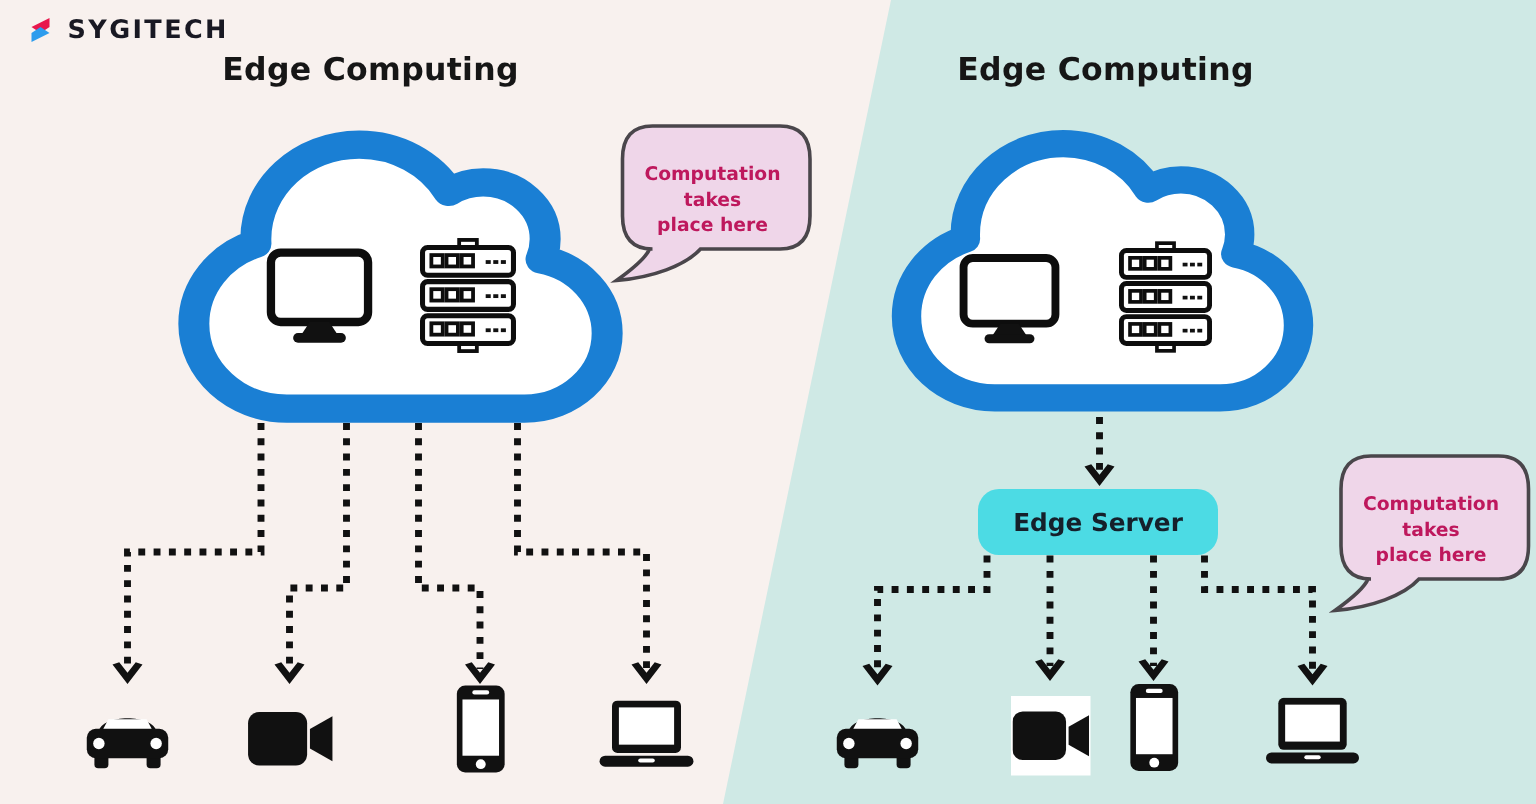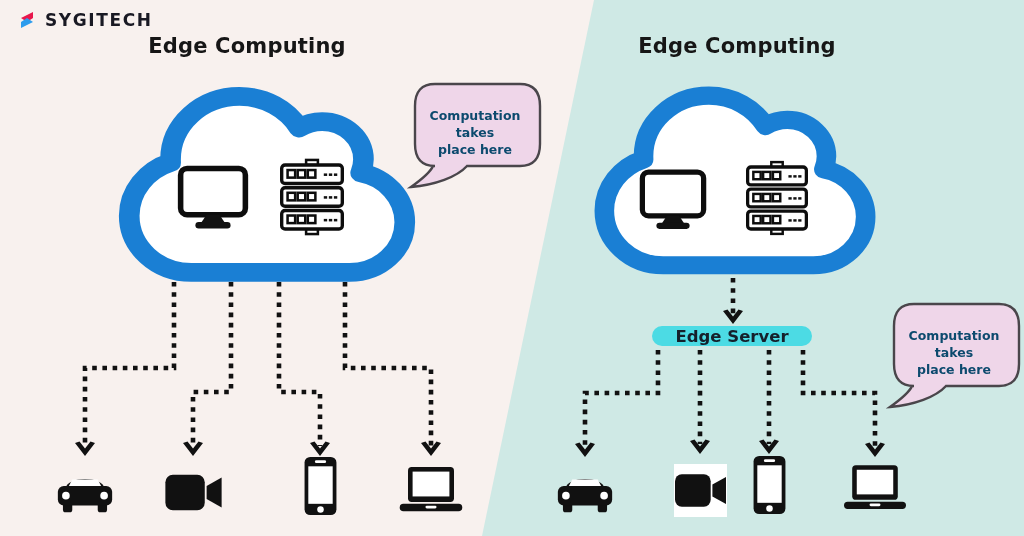--- a/index.html
+++ b/index.html
@@ -9,22 +9,22 @@
   #teal-wedge{left:0;top:0;width:1024px;height:536px;background:var(--right_bg,#cfe9e5);
     clip-path:polygon(594px 0,1024px 0,1024px 536px,482px 536px);}
   .panel-title{font-size:21px;font-weight:700;color:#161616;text-align:center;letter-spacing:.2px;}
   #brand{display:flex;align-items:center;gap:7px;left:16px;top:9px;}
   #brand-text{font-size:17px;font-weight:700;color:#191923;letter-spacing:1.6px;}
   svg{display:block;}
   .cloud-path{fill:#ffffff;stroke:var(--cloud_blue,#1a7fd4);stroke-width:48;stroke-linejoin:round;}
   .dots{fill:none;stroke:var(--ink,#111);stroke-width:4.6;stroke-dasharray:4.6 5.6;}
   .ah{fill:var(--ink,#111);stroke:none;}
   .bubble-svg{fill:var(--bubble_pink,#efd6e9);stroke:var(--bubble_border,#4a464b);stroke-width:2.4;}
-  .bubble-text{font-size:12.5px;font-weight:700;color:#0c4a6e;text-align:center;line-height:1.35;}
-  #edge-pill{left:652px;top:326px;width:160px;height:20px;background:var(--edge_pill,#4cdbe4);
+  .bubble-text{font-size:12.5px;font-weight:700;color:#be185d;text-align:center;line-height:1.35;}
+  #edge-pill{left:652px;top:326px;width:160px;height:44px;background:var(--edge_pill,#4cdbe4);
     border-radius:14px;display:flex;align-items:center;justify-content:center;}
   #edge-pill span{font-size:16.5px;font-weight:700;color:#15202b;}
   .ink{fill:var(--ink,#111);}
   .paper{fill:#ffffff;}
   .oln{fill:#ffffff;stroke:#0d0d0d;}
   .white-box{background:#ffffff;}
 </style>
 </head>
 <body>
 

